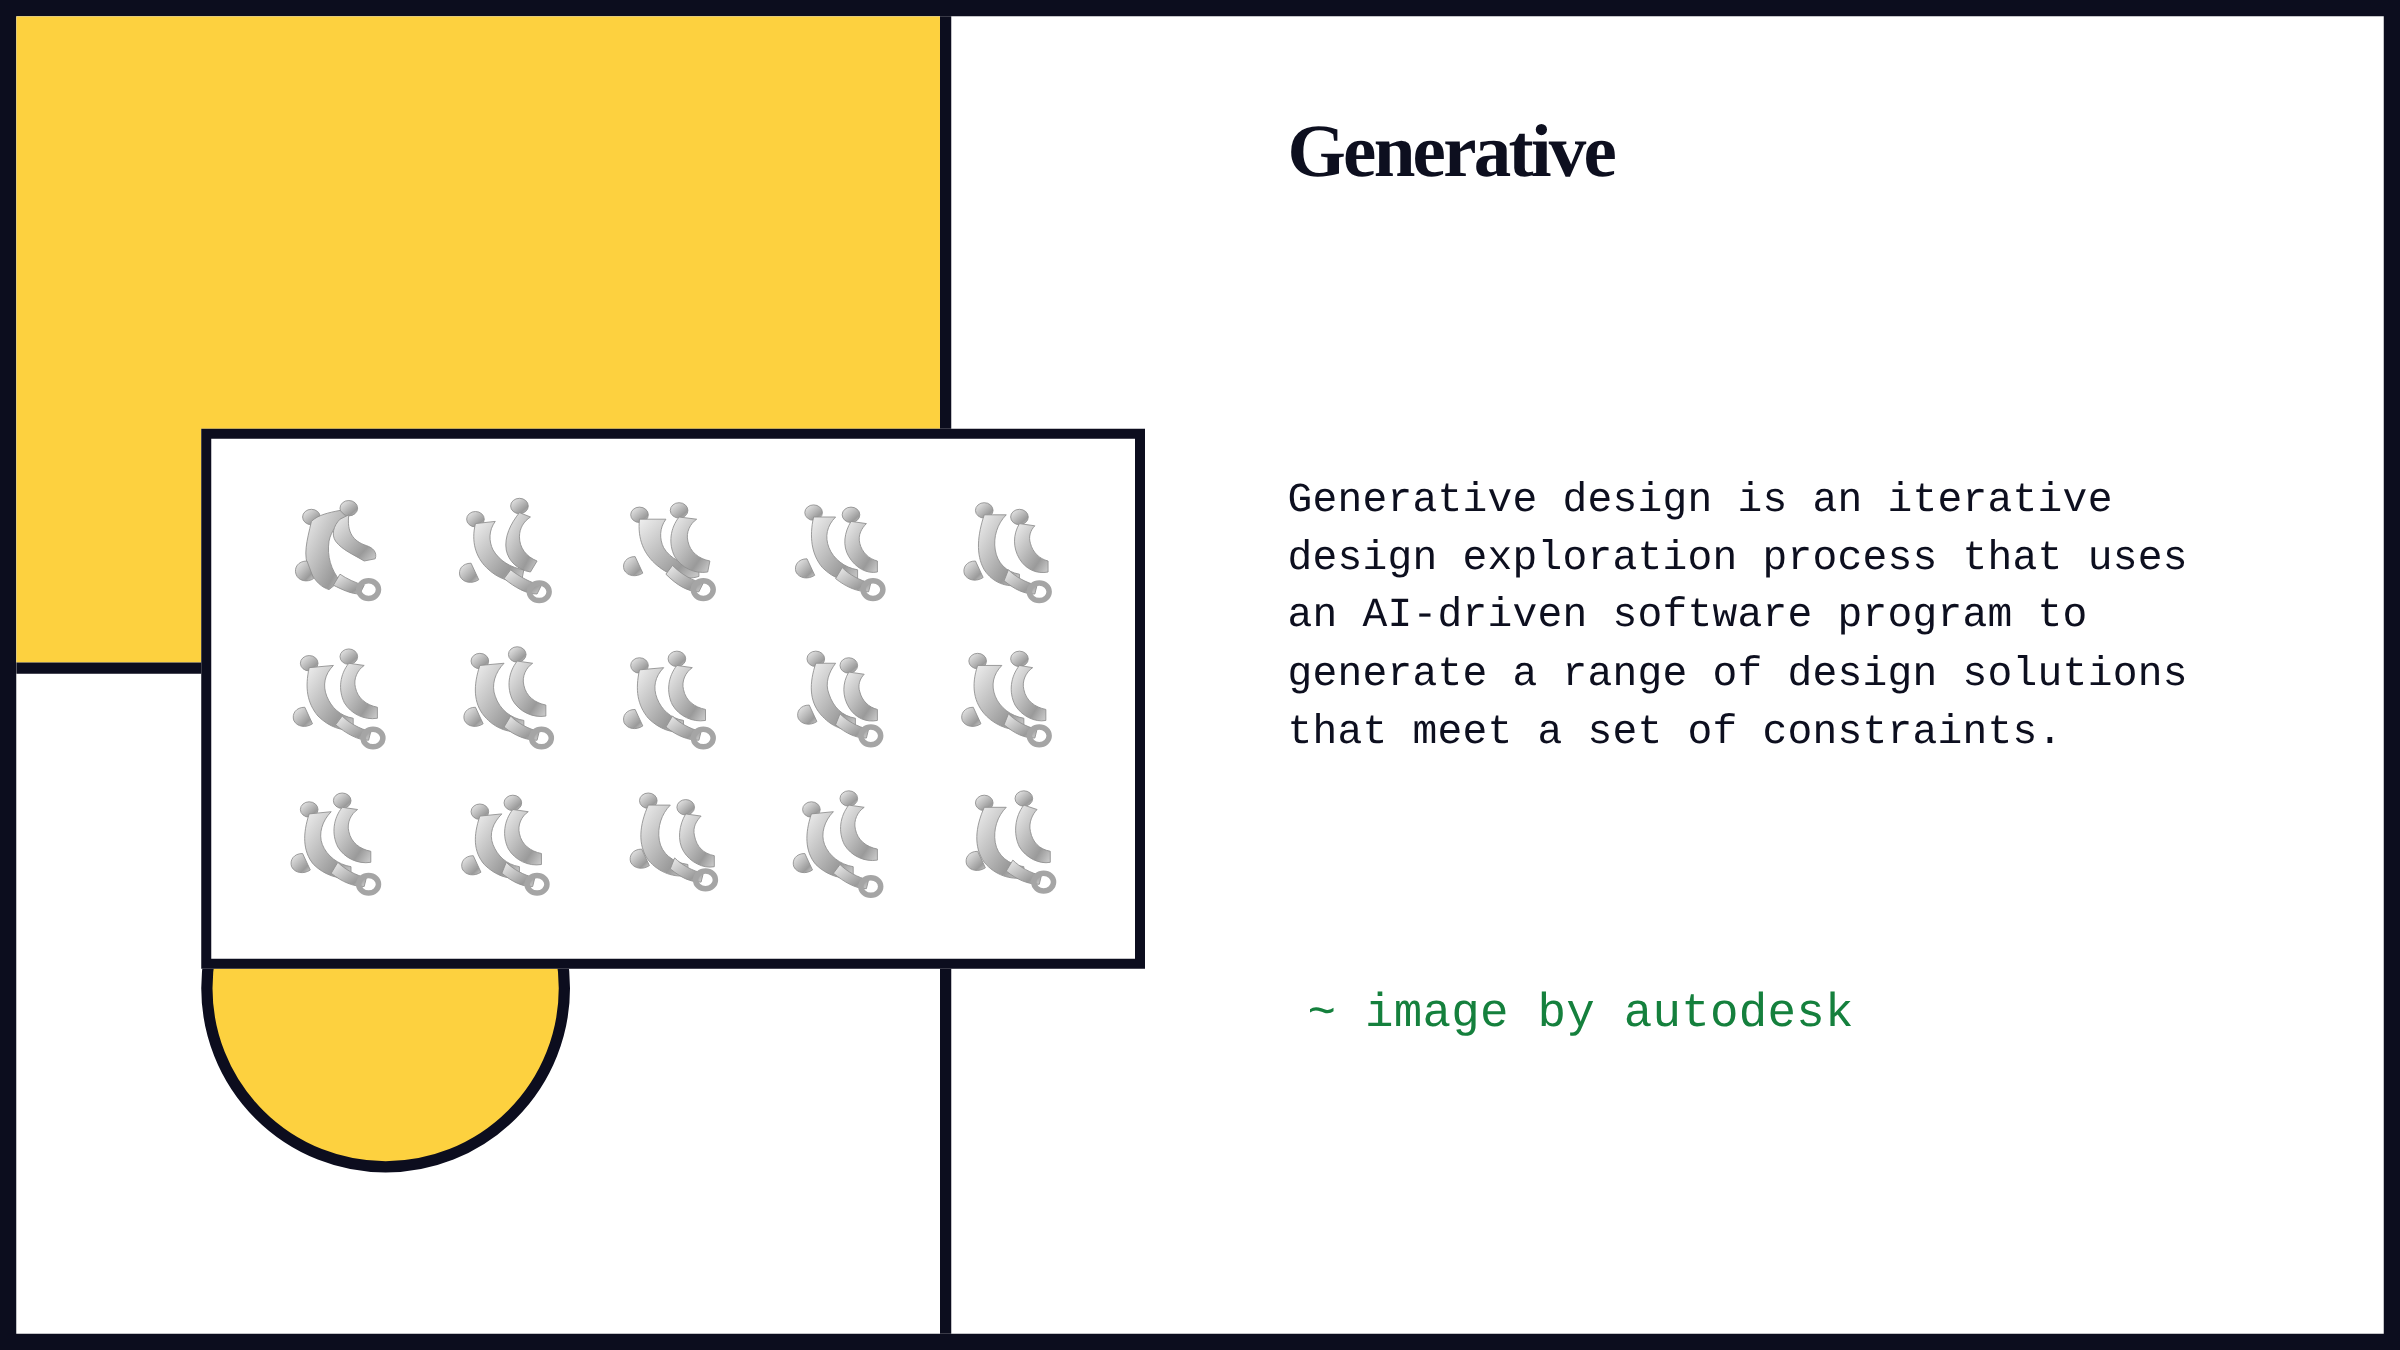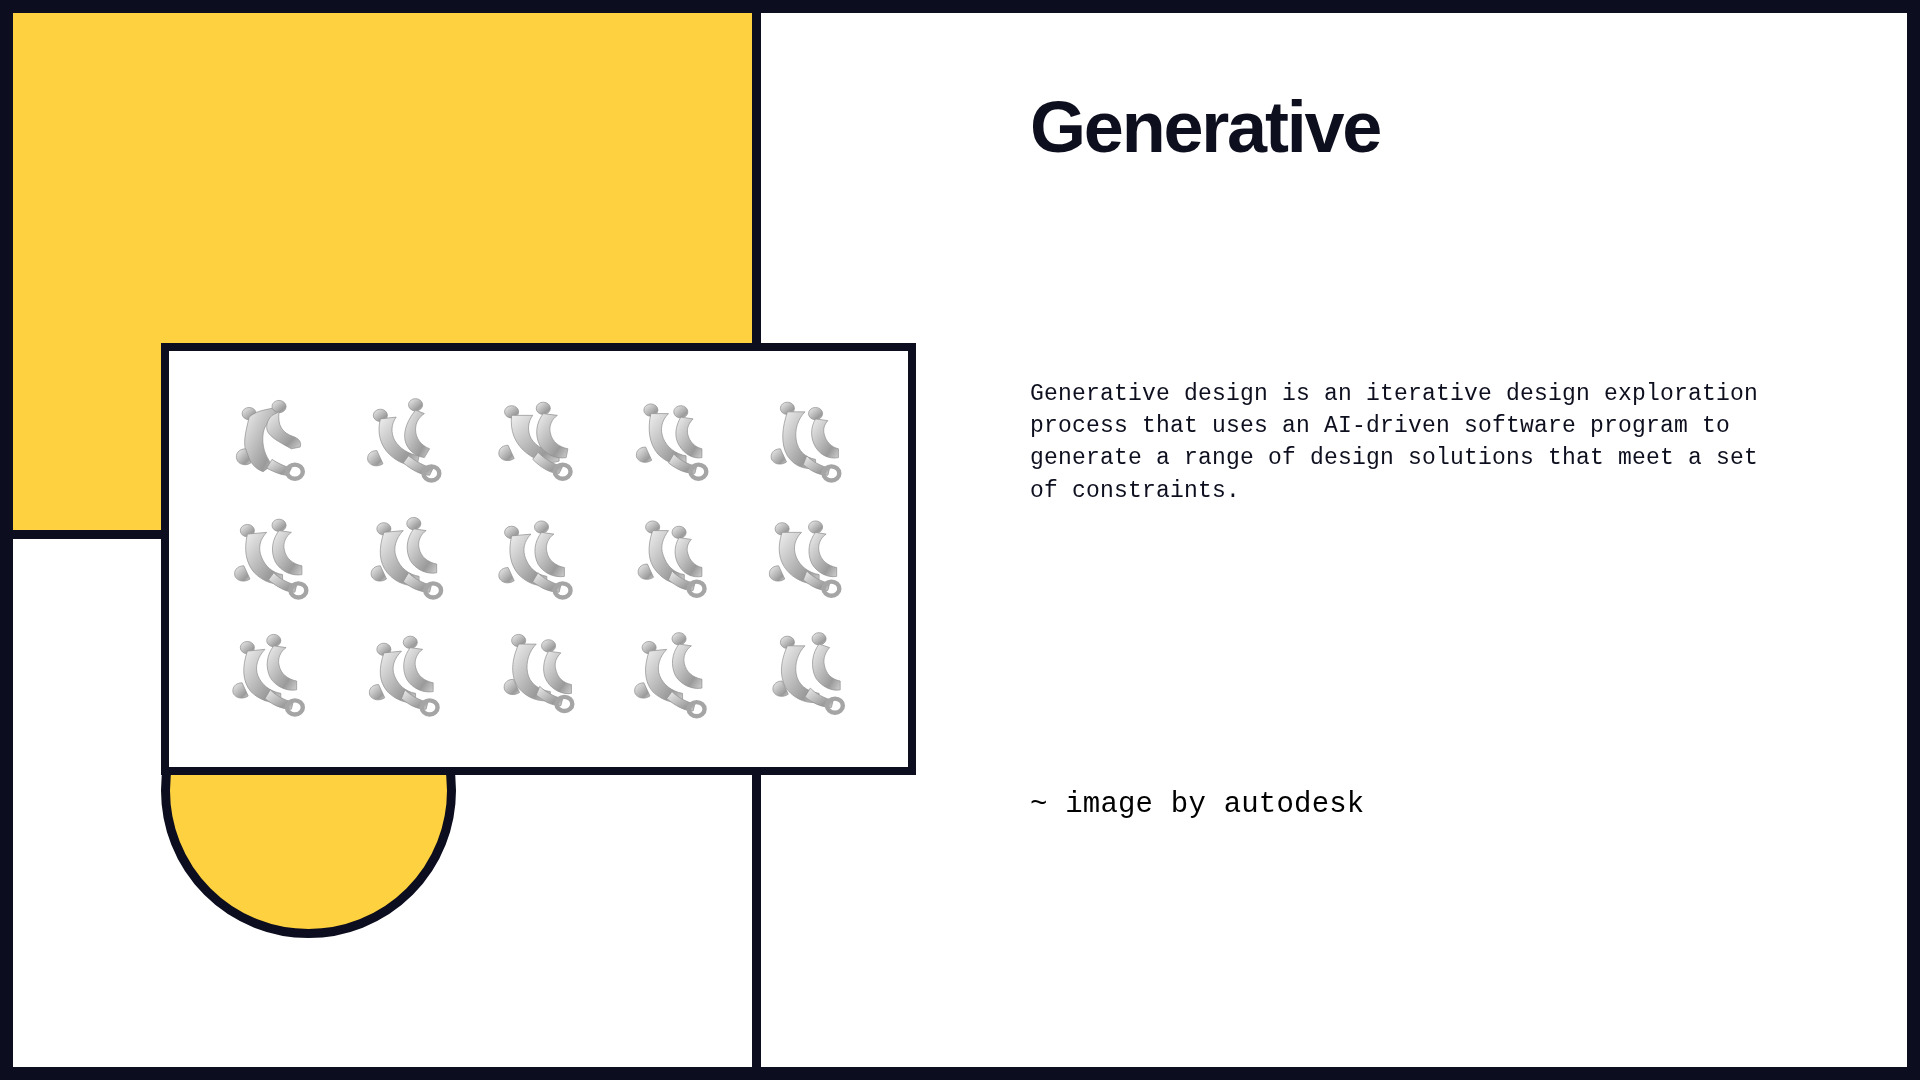--- a/index.html
+++ b/index.html
@@ -108,50 +108,50 @@
     width: 760px;
     height: 1054px;
   }
 
   .title {
     position: absolute;
     left: 0px;
     top: 80px;
     width: 700px;
     margin: 0;
-    font-family: Liberation Sans, sans-serif;
+    font-family: Liberation Serif, serif;
     font-weight: bold;
-    font-size: 72px;
+    font-size: 60px;
     line-height: 0.96;
     letter-spacing: -2.2px;
     color: #0D0F1F;
   }
 
   .body-text {
     position: absolute;
     left: 0px;
     top: 365px;
     width: 740px;
     margin: 0;
     font-family: "Liberation Mono", monospace;
-    font-size: 23px;
+    font-size: 33px;
     line-height: 1.40;
     color: #0D0F1F;
     letter-spacing: 0.2px;
   }
 
   .credit {
     position: absolute;
-    left: 0px;
+    left: 16px;
     top: 772px;
     margin: 0;
     font-family: "Liberation Mono", monospace;
-    font-size: 29px;
+    font-size: 38px;
     line-height: 1.4;
-    color: #000000;
+    color: #15803d;
     letter-spacing: 0.2px;
   }
 </style>
 </head>
 <body>
 
 <div id="slide">
 
   <div class="yellow-block"></div>
   <div class="hrule"></div>

